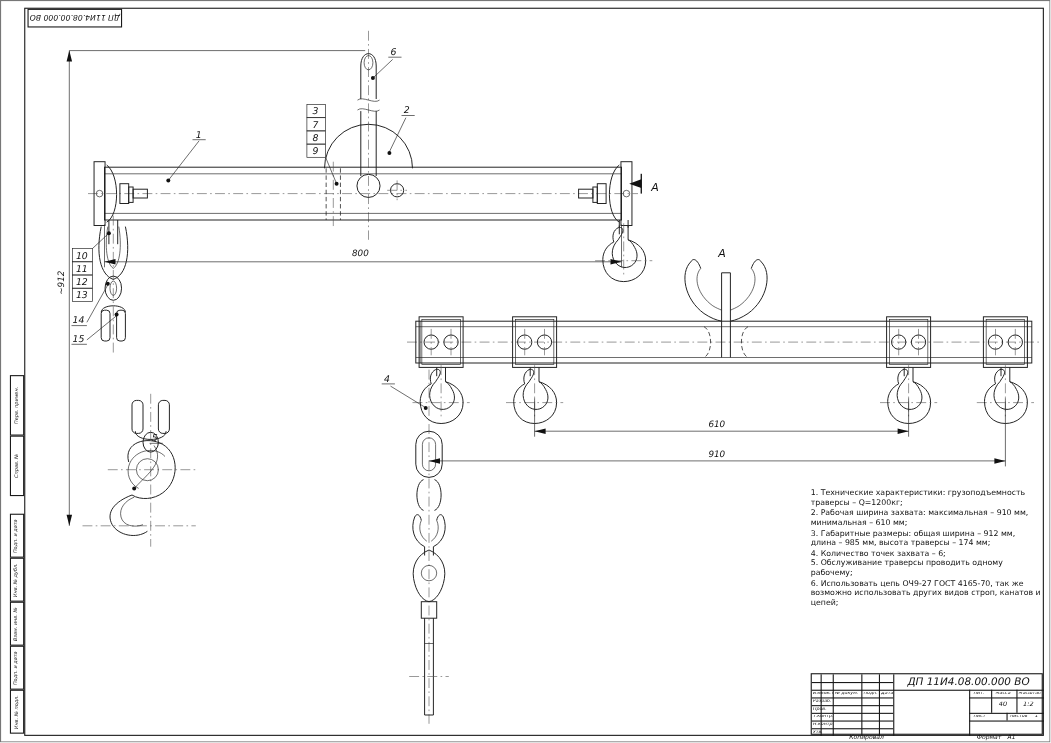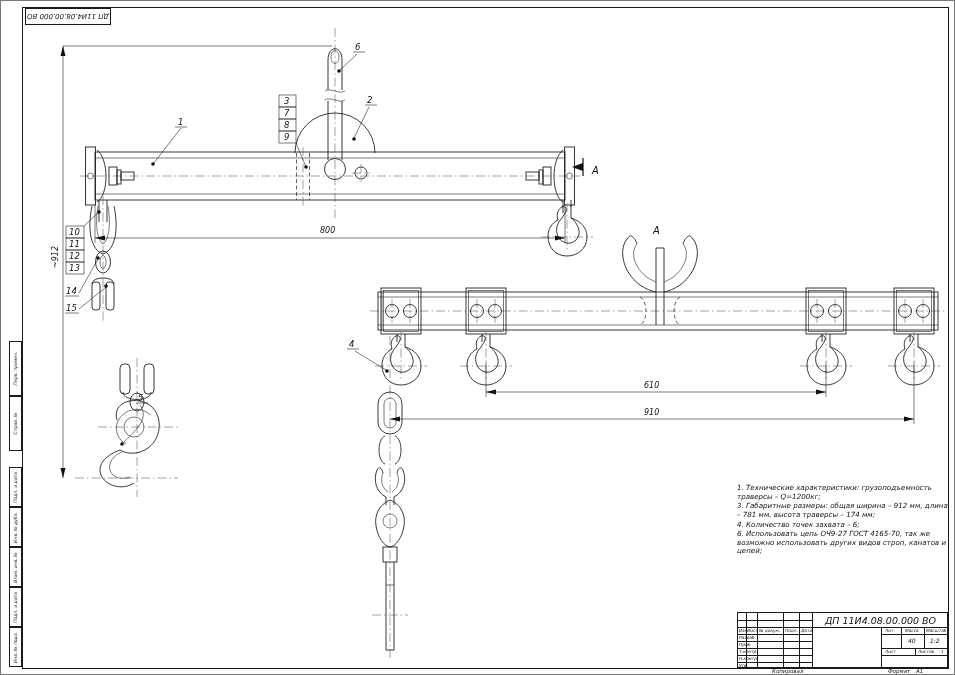--- a/index.html
+++ b/index.html
@@ -6,22 +6,22 @@
   #sheet{position:relative;width:955px;height:675px;background:#ffffff;overflow:hidden;
          font-family:"DejaVu Sans",sans-serif;}
   #sheet .outer{position:absolute;inset:0;border:1px solid #777;}
   .frame{position:absolute;left:22px;top:7px;width:925px;height:660px;border:1px solid #1a1a1a;}
   .corner-stamp{position:absolute;left:25px;top:8px;width:84px;height:15px;border:1px solid #1a1a1a;
     display:flex;align-items:center;justify-content:center;transform:rotate(180deg);
     font-size:7px;font-style:italic;color:#111;white-space:nowrap;overflow:hidden;}
   .mcell{position:absolute;width:13px;border:1px solid #1a1a1a;box-sizing:border-box;
     display:flex;align-items:center;justify-content:center;overflow:hidden;}
   .mcell span{transform:rotate(-90deg);font-size:4.5px;font-style:italic;white-space:nowrap;color:#222;}
-  .notes{position:absolute;left:737px;top:484px;width:211px;color:#111;
-    font-size:7.1px;font-style:italic;line-height:1.22;}
+  .notes{position:absolute;left:737px;top:444px;width:211px;color:#111;
+    font-size:7.1px;line-height:1.22;}
   .notes div{margin-bottom:1px;}
   .tb{position:absolute;left:737px;top:612px;width:211px;height:56px;border:1px solid #1a1a1a;
       box-sizing:border-box;color:#111;font-style:italic;}
   .tb .v{position:absolute;top:0;width:1px;background:#1a1a1a;}
   .tb .h{position:absolute;left:0;height:1px;background:#1a1a1a;}
   .tb .cell{position:absolute;font-size:4.3px;line-height:1;white-space:nowrap;overflow:hidden;}
   .tb .desig{position:absolute;left:74px;top:0;width:137px;height:14px;display:flex;
      align-items:center;justify-content:center;font-size:9.5px;}
   .tb .nm{position:absolute;left:74px;top:14px;width:69px;height:42px;display:flex;
      align-items:center;justify-content:center;text-align:center;font-size:7.5px;line-height:1.1;}
@@ -64,22 +64,24 @@
     </div>
   <div class="mcell" style="left:9px;top:587px;height:40px">
       <span>Подп. и дата</span>
     </div>
   <div class="mcell" style="left:9px;top:627px;height:40px">
       <span>Инв. № подл.</span>
     </div>
 
   <div class="notes">
     <div>1. Технические характеристики: грузоподъемность траверсы – Q=1200кг;</div>
-    <div>3. Габаритные размеры: общая ширина – 912 мм, длина – 781 мм, высота траверсы – 174 мм;</div>
+    <div>2. Рабочая ширина захвата: максимальная – 910 мм,  минимальная – 610 мм;</div>
+    <div>3. Габаритные размеры: общая ширина – 912 мм, длина – 985 мм, высота траверсы – 174 мм;</div>
     <div>4. Количество точек захвата – 6;</div>
+    <div>5. Обслуживание траверсы проводить одному рабочему;</div>
     <div>6. Использовать цепь ОЧ9-27 ГОСТ 4165-70, так же возможно использовать других видов строп, канатов и цепей;</div>
   </div>
 
   <div class="tb">
     <div class="v" style="left:8px;height:56px"></div>
     <div class="v" style="left:19px;height:56px"></div>
     <div class="v" style="left:45px;height:56px"></div>
     <div class="v" style="left:61px;height:56px"></div>
     <div class="v" style="left:74px;height:56px"></div>
     <div class="h" style="top:7px;width:74px"></div>

